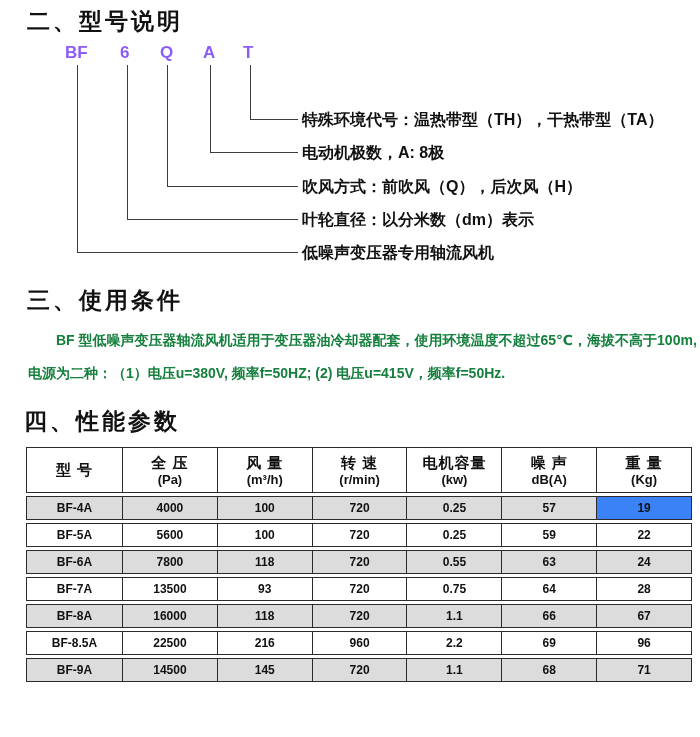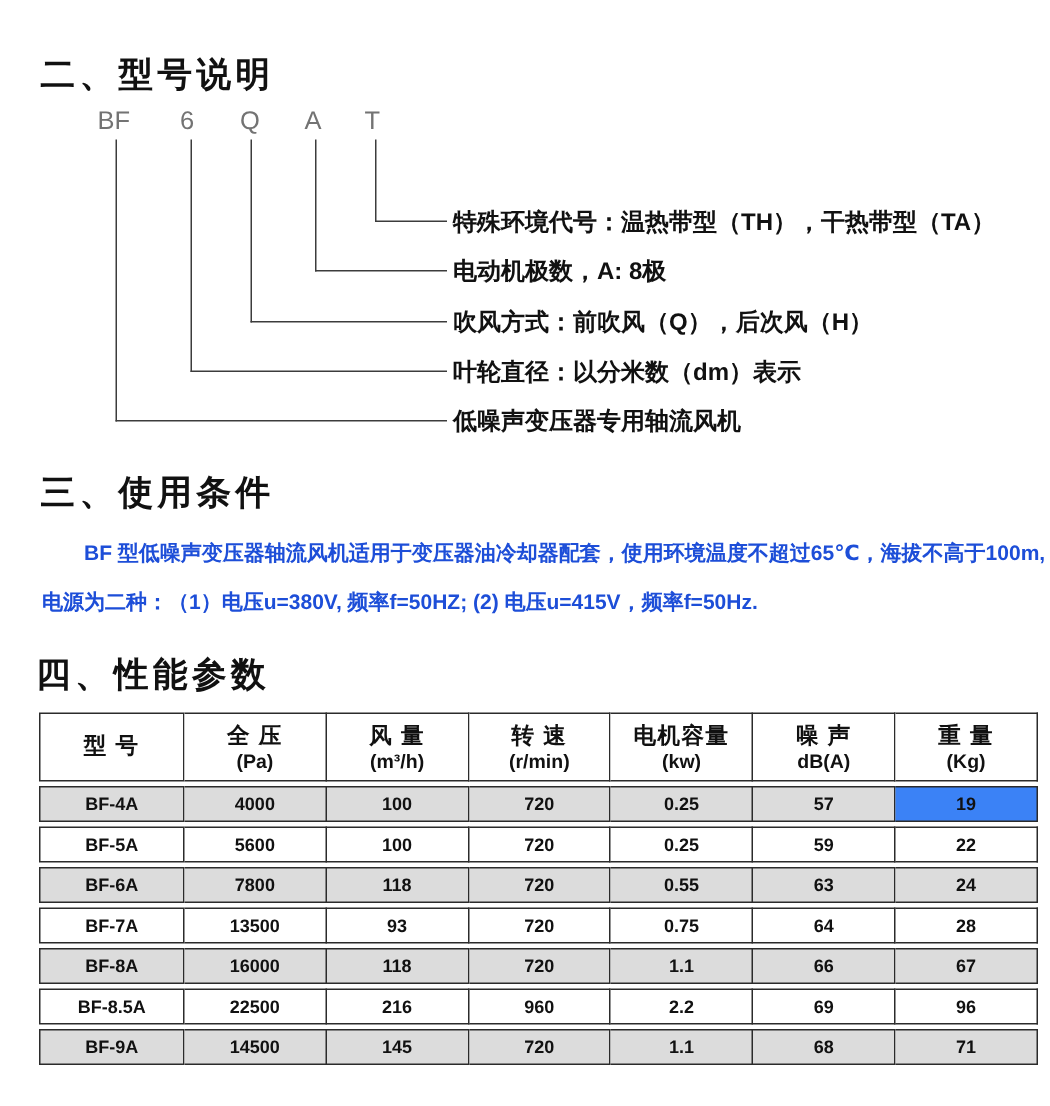--- a/index.html
+++ b/index.html
@@ -2,27 +2,27 @@
 <html><head>
 <meta charset="utf-8">
 <style>
   * { box-sizing: border-box; margin: 0; padding: 0; }
   html, body { background: #ffffff; }
   body { font-family: "Liberation Sans", "DejaVu Sans", sans-serif; color: #1c1c1c; }
   .page { position: relative; width: 700px; height: 737px; background: #fff; overflow: hidden; }
 
   .sec-title {
     font-size: 23px; font-weight: bold; letter-spacing: 3px;
-    margin-left: 27px; color: #111; margin-top: 28px;
+    margin-left: 27px; color: #111;
   }
   .sec-title.first { padding-top: 6px; }
 
   
   .diagram { position: relative; height: 228px; margin-top: 6px; }
-  .code { position: absolute; top: 0; font-size: 17px; font-weight: normal; color: #737373; }
+  .code { position: absolute; top: 0; font-size: 17px; font-weight: bold; color: #8b5cf6; }
   .code-0 { left: 65px; }
   .code-1 { left: 120px; }
   .code-2 { left: 160px; }
   .code-3 { left: 203px; }
   .code-4 { left: 243px; }
   .leg {
     position: absolute; top: 22px;
     border-left: 1px solid #3c3c3c; border-bottom: 1px solid #3c3c3c;
   }
   .leg-0 { left: 77px;  width: 221px; height: 188px; }
@@ -32,21 +32,21 @@
   .leg-4 { left: 250px; width: 48px;  height: 55px;  }
   .ann { position: absolute; left: 302px; font-size: 16px; font-weight: bold; white-space: nowrap; color: #111; }
   .ann-0 { top: 67px; }
   .ann-1 { top: 100px; }
   .ann-2 { top: 134px; }
   .ann-3 { top: 167px; }
   .ann-4 { top: 200px; }
 
   
   .sec-conditions { margin-top: 14px; }
-  .para { margin: 8px 6px 0 28px; font-size: 14px; font-weight: bold; line-height: 33px; color: #1d4ed8; }
+  .para { margin: 8px 6px 0 28px; font-size: 14px; font-weight: bold; line-height: 33px; color: #15803d; }
   .para .pline { display: block; white-space: nowrap; }
   .para .pline.indent { text-indent: 28px; }
 
   
   .sec-performance { margin-top: 16px; margin-left: 24px; }
   .ptable { margin: 10px 0 0 26px; width: 666px; }
   .trow { display: flex; margin-bottom: 3px; }
   .tcell {
     border: 1px solid #2b2b2b;
     display: flex; flex-direction: column; align-items: center; justify-content: center;

